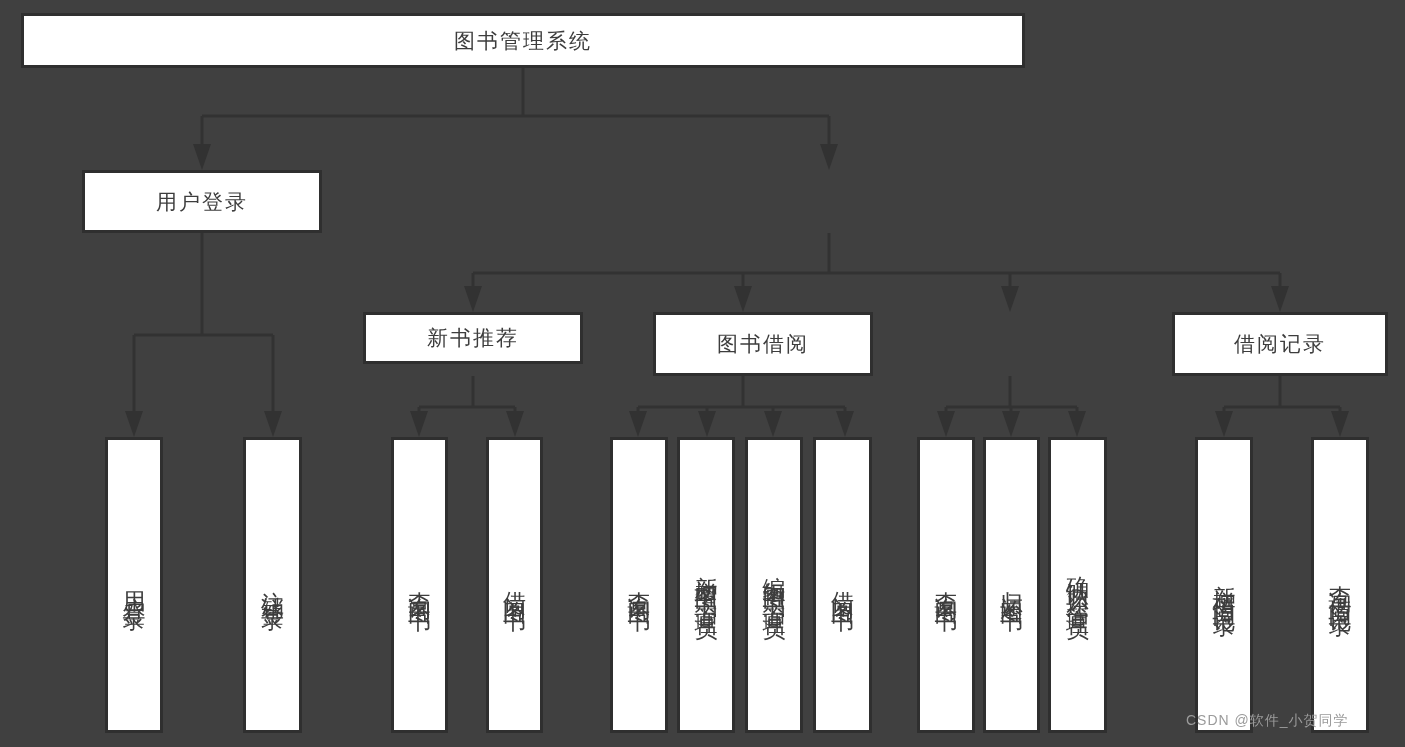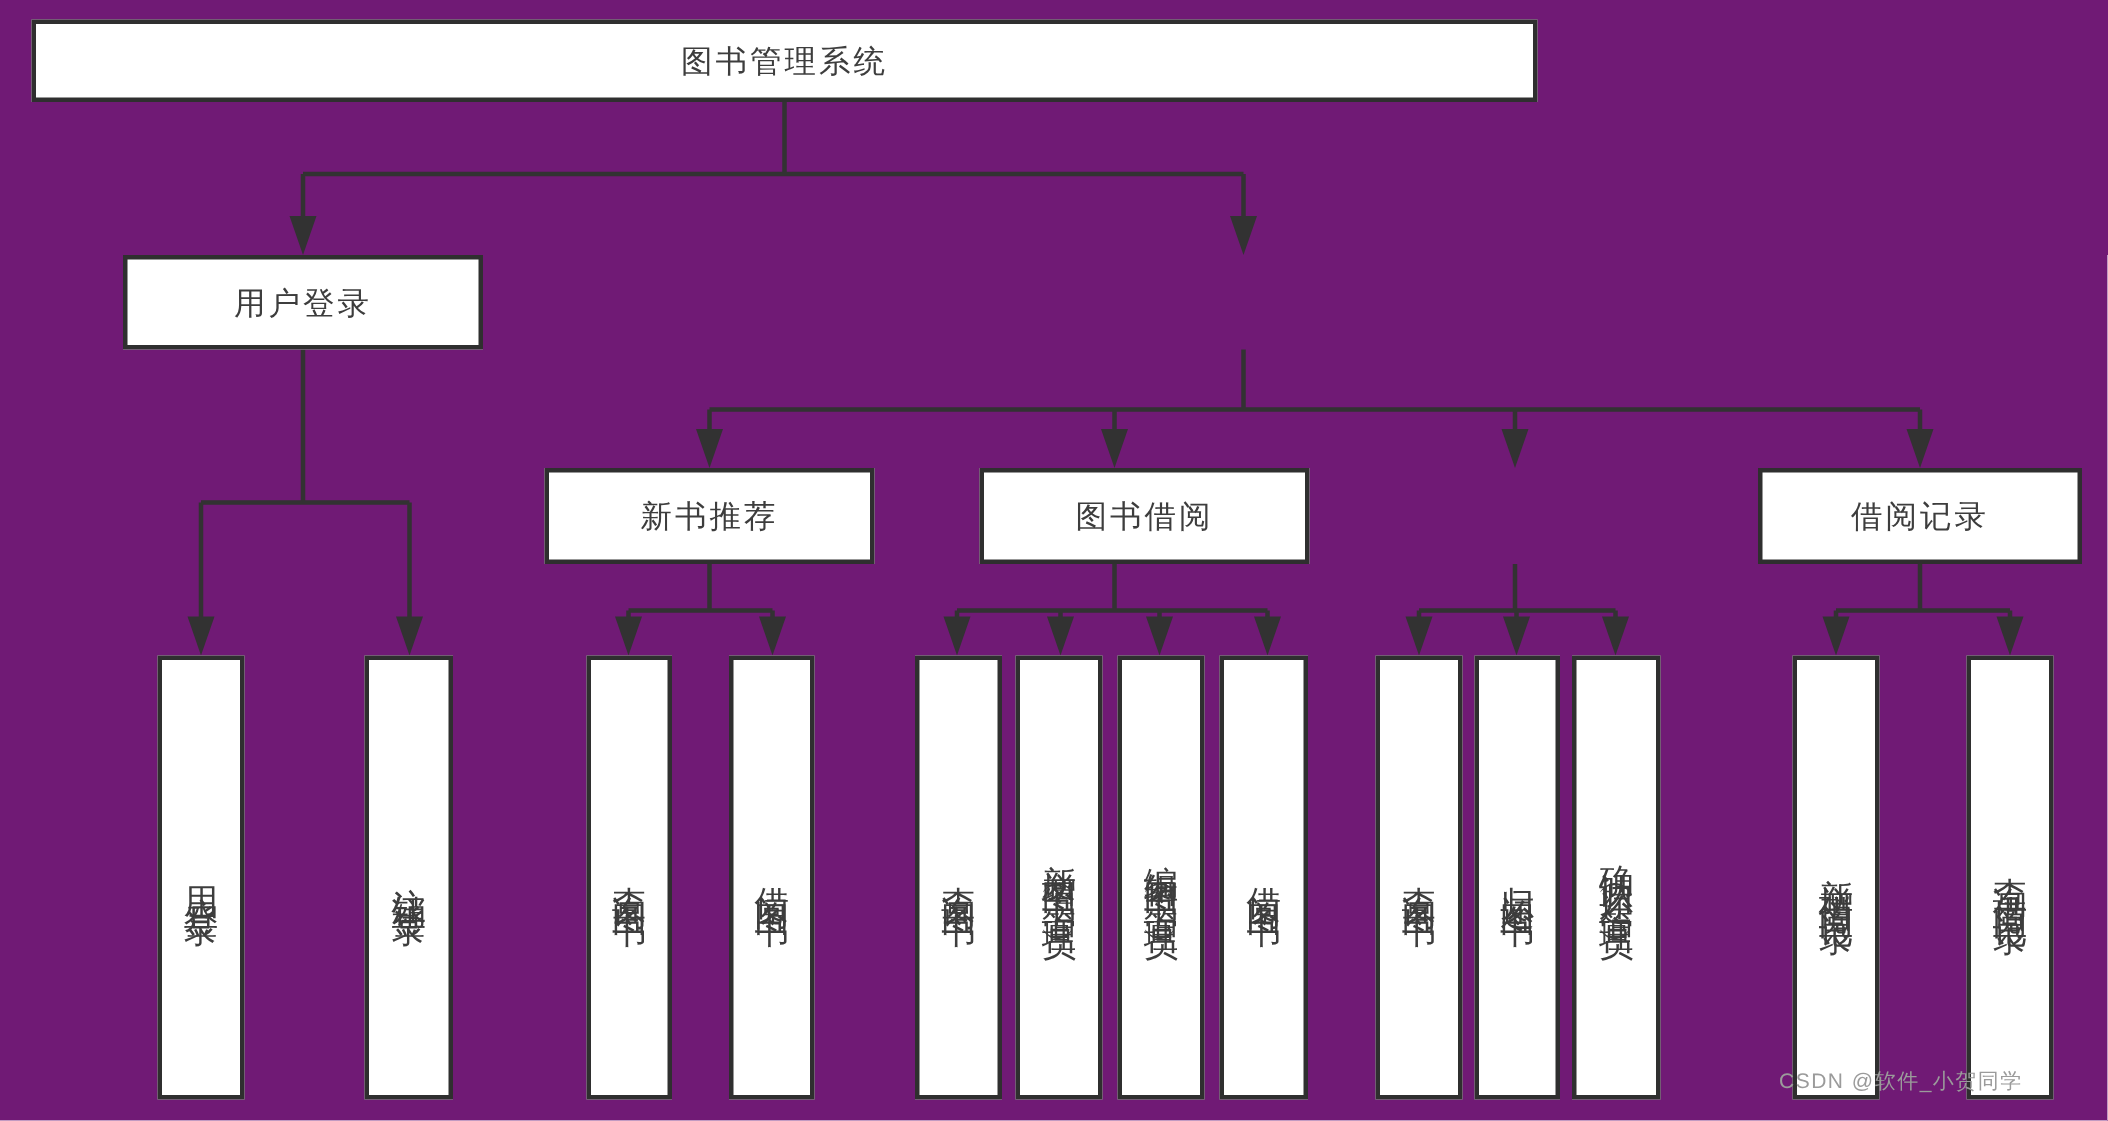--- a/index.html
+++ b/index.html
@@ -1,17 +1,17 @@
 <!DOCTYPE html>
 <html><head>
 <meta charset="utf-8">
 <style>
   html,body { margin:0; padding:0; background:#ffffff; }
   .canvas {
-    position:relative; width:1405px; height:747px; background:#701a75;
+    position:relative; width:1405px; height:747px; background:#404040;
     font-family:"Liberation Sans","DejaVu Sans",sans-serif; overflow:hidden;
   }
   .wires { position:absolute; left:0; top:0; width:1405px; height:747px; z-index:0; }
   .wires path { stroke:#323232; stroke-width:3; fill:none; }
   .wires polygon { fill:#323232; stroke:none; }
   .node {
     position:absolute; box-sizing:border-box; z-index:1;
     border:3px solid #2f2f2f; background:#ffffff;
     display:flex; align-items:center; justify-content:center;
     color:#3d3d3d;
@@ -71,21 +71,21 @@
       <path d="M1280,376 V407 M1224,407 H1340 M1224,407 V413 M1340,407 V413"></path>
       <polygon points="1215,411 1233,411 1224,437"></polygon>
       <polygon points="1331,411 1349,411 1340,437"></polygon>
     </g>
   </svg>
 
   <div class="node h" style="left:21px;top:13px;width:1004px;height:55px;">图书管理系统</div>
 
   <div class="node h" style="left:82px;top:170px;width:240px;height:63px;">用户登录</div>
 
-  <div class="node h" style="left:363px;top:312px;width:220px;height:64px;">新书推荐</div>
+  <div class="node h" style="left:363px;top:312px;width:220px;height:52px;">新书推荐</div>
   <div class="node h" style="left:633px;top:312px;width:220px;height:64px;margin-left:20px;">图书借阅</div>
   <div class="node h" style="left:1172px;top:312px;width:216px;height:64px;">借阅记录</div>
 
   <div class="node v" style="left:105px;top:437px;width:58px;height:296px;">
     <span>用户登录</span>
   </div>
   <div class="node v" style="left:243px;top:437px;width:59px;height:296px;">
     <span>注销登录</span>
   </div>
 

